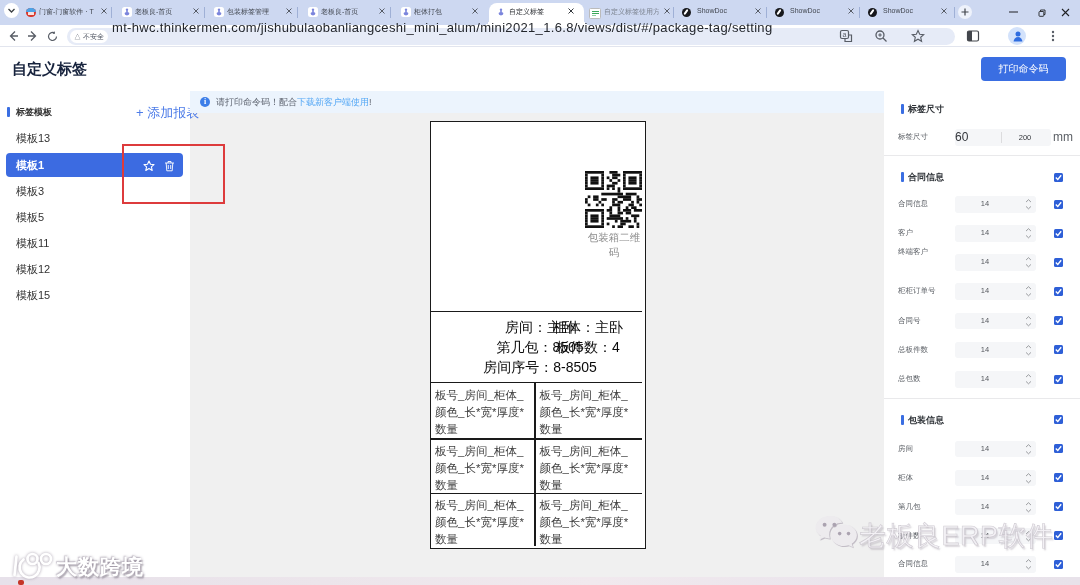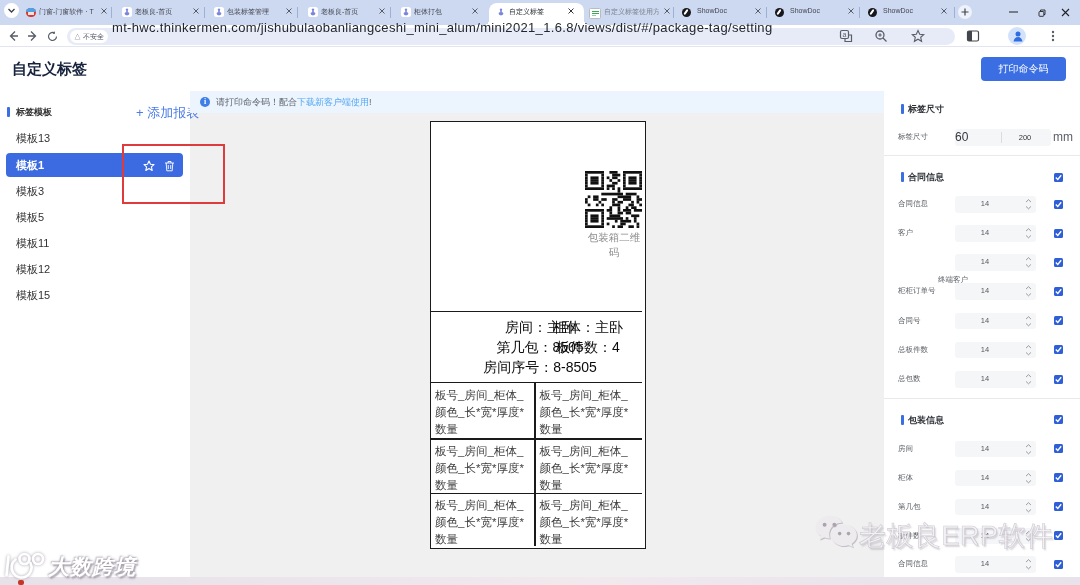--- a/index.html
+++ b/index.html
@@ -365,21 +365,21 @@
     <svg class="spin" viewBox="0 0 15 17">
       <path d="M5 6.2 L7.5 3.8 L10 6.2" stroke="#8a8c90" stroke-width="0.9" fill="none"></path>
       <path d="M5 10.8 L7.5 13.2 L10 10.8" stroke="#8a8c90" stroke-width="0.9" fill="none"></path>
     </svg>
   </div>
 <div class="chk" style="top:228.85px;">
     <svg width="9" height="9" viewBox="0 0 10 10">
       <path d="M2 5 L4.2 7.2 L8 2.5" stroke="#fff" stroke-width="1.5" fill="none"></path>
     </svg>
   </div>
-<div class="rlabel" style="top:274px;margin-left:40px;">终端客户</div>
+<div class="rlabel" style="top:246px;">终端客户</div>
 <div class="rinput" style="top:254.2px;">
     <div class="v">14</div>
     <svg class="spin" viewBox="0 0 15 17">
       <path d="M5 6.2 L7.5 3.8 L10 6.2" stroke="#8a8c90" stroke-width="0.9" fill="none"></path>
       <path d="M5 10.8 L7.5 13.2 L10 10.8" stroke="#8a8c90" stroke-width="0.9" fill="none"></path>
     </svg>
   </div>
 <div class="chk" style="top:257.85px;">
     <svg width="9" height="9" viewBox="0 0 10 10">
       <path d="M2 5 L4.2 7.2 L8 2.5" stroke="#fff" stroke-width="1.5" fill="none"></path>
@@ -620,21 +620,21 @@
     <rect x="43.43" y="54.29" width="5.43" height="2.71"></rect>
     <rect x="51.57" y="54.29" width="2.71" height="2.71"></rect>
   </svg>
 <div class="abs" id="qrlab">包装箱二维<br>码</div>
 <svg class="abs" style="left:143px;top:160px;" width="12" height="12" viewBox="0 0 12 12">
     <path d="M6 1 L7.5 4.2 L11 4.6 L8.4 6.9 L9.2 10.4 L6 8.6 L2.8 10.4 L3.6 6.9 L1 4.6 L4.5 4.2 Z" stroke="#fff" stroke-width="1.1" fill="none" stroke-linejoin="round"></path>
   </svg>
 <svg class="abs" style="left:163.5px;top:160px;" width="11" height="12" viewBox="0 0 11 12">
     <path d="M1 3 L10 3 M4 3 L4 1.5 L7 1.5 L7 3 M2.2 3 L2.8 10.8 L8.2 10.8 L8.8 3 M4.3 5 L4.3 9 M6.7 5 L6.7 9" stroke="#fff" stroke-width="0.9" fill="none"></path>
   </svg>
-<div class="abs" style="left:2px;top:546px;width:300px;height:32px;font-style:italic;">
+<div class="abs" style="left:10px;top:546px;width:300px;height:32px;">
 <svg width="46" height="34" viewBox="0 0 46 34" style="position:absolute;left:0;top:4px;">
       <g stroke="#fff" fill="none" stroke-width="2.7" stroke-linecap="round" style="filter:drop-shadow(0 0 1.6px #aaa2af);">
         <path d="M6.5 6.5 L4.5 25"></path>
         <path d="M28.5 13 A 10 10 0 1 1 13.5 9.5"></path>
         <circle cx="22.5" cy="9" r="5"></circle>
         <circle cx="36" cy="9" r="5"></circle>
       </g>
     </svg>
 <div style="position:absolute;left:46px;top:7px;font-size:21px;font-weight:bold;color:#fff;letter-spacing:1px;text-shadow:0 0 3px rgba(158,150,163,0.95), 1.5px 1.5px 1.5px rgba(158,150,163,0.8), -1px -1px 1px rgba(190,184,195,0.6);">大数跨境</div>
 </div>')

